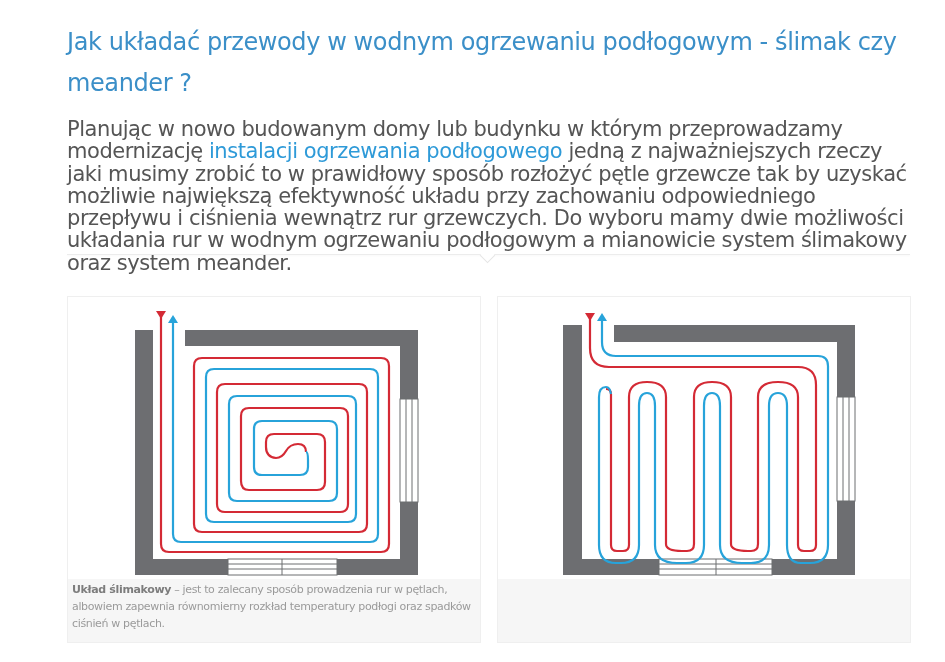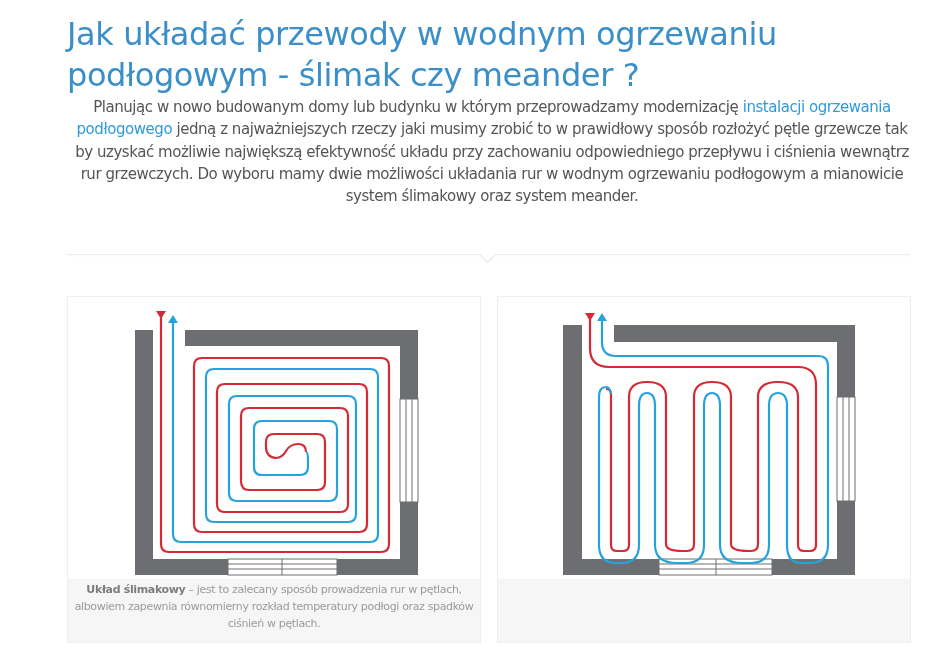--- a/index.html
+++ b/index.html
@@ -1,26 +1,26 @@
 <!DOCTYPE html>
 <html><head>
 <meta charset="utf-8">
 <style>
   html,body{margin:0;padding:0;background:#ffffff;}
   body{width:945px;height:662px;position:relative;overflow:hidden;font-family:"Liberation Sans",sans-serif;}
-  .title{position:absolute;left:67px;top:14px;width:860px;margin:0;font-family:"DejaVu Sans",sans-serif;font-weight:normal;font-size:32px;line-height:41px;color:#3b8fc8;letter-spacing:-0.4px;}
-  .intro{position:absolute;left:67px;top:96px;width:850px;margin:0;font-family:"DejaVu Sans",sans-serif;font-size:15px;line-height:22.3px;color:#555555;letter-spacing:-0.45px;text-align:center;}
+  .title{position:absolute;left:67px;top:22px;width:860px;margin:0;font-family:"DejaVu Sans",sans-serif;font-weight:normal;font-size:24px;line-height:41px;color:#3b8fc8;letter-spacing:-0.4px;}
+  .intro{position:absolute;left:67px;top:118px;width:850px;margin:0;font-family:"DejaVu Sans",sans-serif;font-size:21px;line-height:22.3px;color:#555555;letter-spacing:-0.45px;}
   .intro a{color:#2e9ad8;text-decoration:none;}
   .divider{position:absolute;left:67px;top:254px;width:843px;height:1px;background:#ececec;box-shadow:0 1px 2px rgba(0,0,0,0.04);}
   .divider-notch{position:absolute;left:482px;top:250px;width:10px;height:10px;background:#fff;border-right:1px solid #e6e6e6;border-bottom:1px solid #e6e6e6;transform:rotate(45deg);}
   .card{position:absolute;top:296px;width:412px;height:345px;background:#f6f6f6;border:1px solid #efefef;}
   .card-left{left:67px;}
   .card-right{left:497px;}
   .card svg{position:absolute;left:0;top:0;}
-  .caption{position:absolute;left:4px;right:4px;top:284px;text-align:center;font-family:"DejaVu Sans",sans-serif;font-size:11px;line-height:17px;color:#9a9a9a;letter-spacing:-0.35px;}
+  .caption{position:absolute;left:4px;right:4px;top:284px;font-family:"DejaVu Sans",sans-serif;font-size:11px;line-height:17px;color:#9a9a9a;letter-spacing:-0.35px;}
   .caption b{color:#7d7d7d;}
 </style>
 </head>
 <body>
 
 <h1 class="title">Jak układać przewody w wodnym ogrzewaniu podłogowym - ślimak czy meander ?</h1>
 
 <p class="intro"><span>Planując w nowo budowanym domy lub budynku w którym przeprowadzamy modernizację </span><a href="#">instalacji ogrzewania podłogowego</a><span> jedną z najważniejszych rzeczy jaki musimy zrobić to w prawidłowy sposób rozłożyć pętle grzewcze tak by uzyskać możliwie największą efektywność układu przy zachowaniu odpowiedniego przepływu i ciśnienia wewnątrz rur grzewczych. Do wyboru mamy dwie możliwości układania rur w wodnym ogrzewaniu podłogowym a mianowicie system ślimakowy oraz system meander.</span></p>
 
 <div class="divider"></div>

